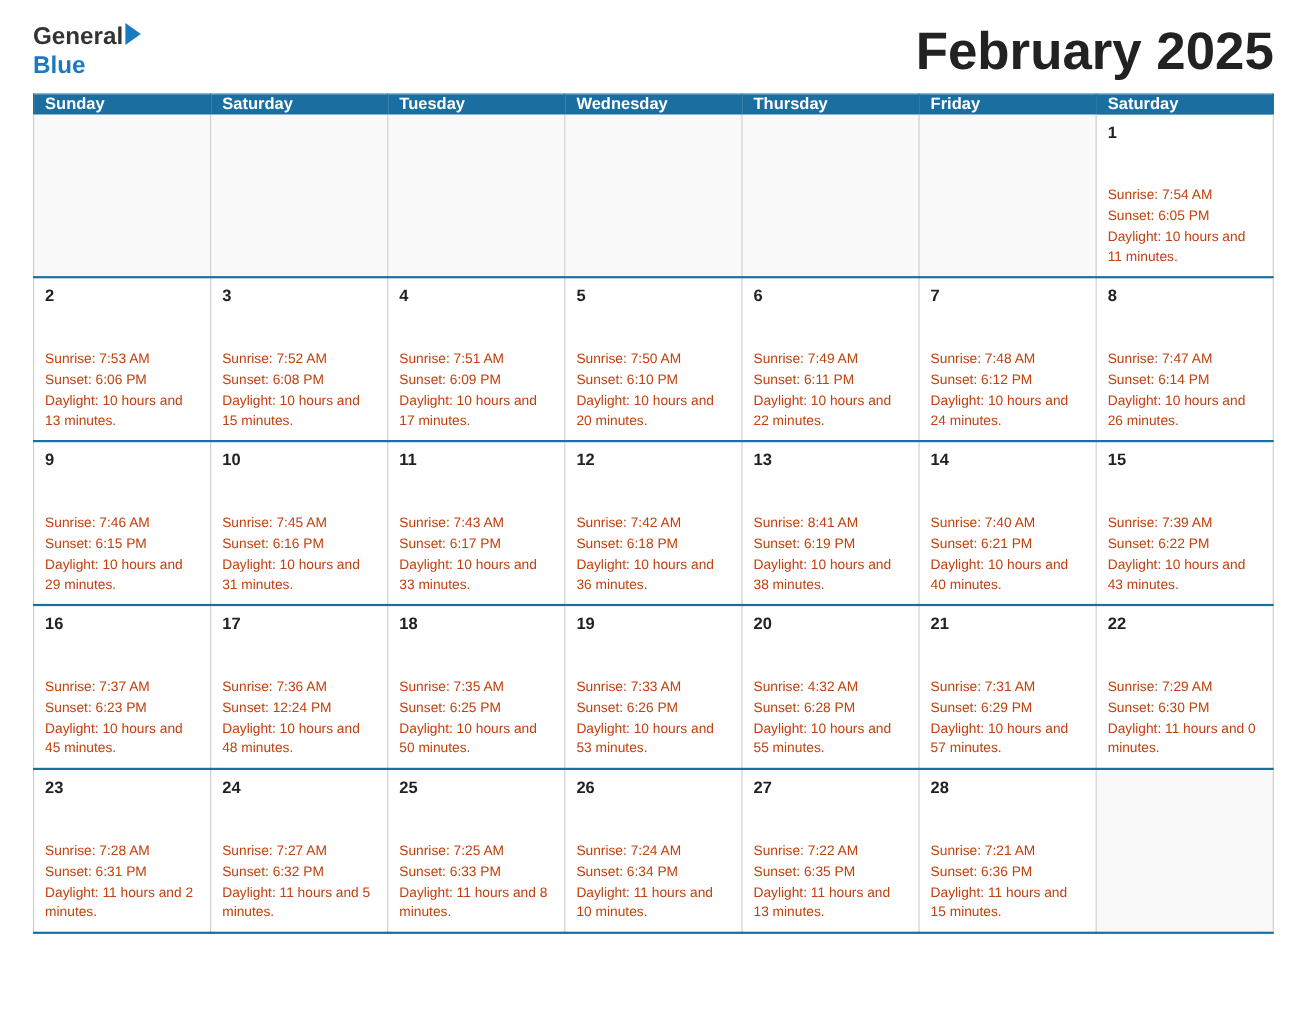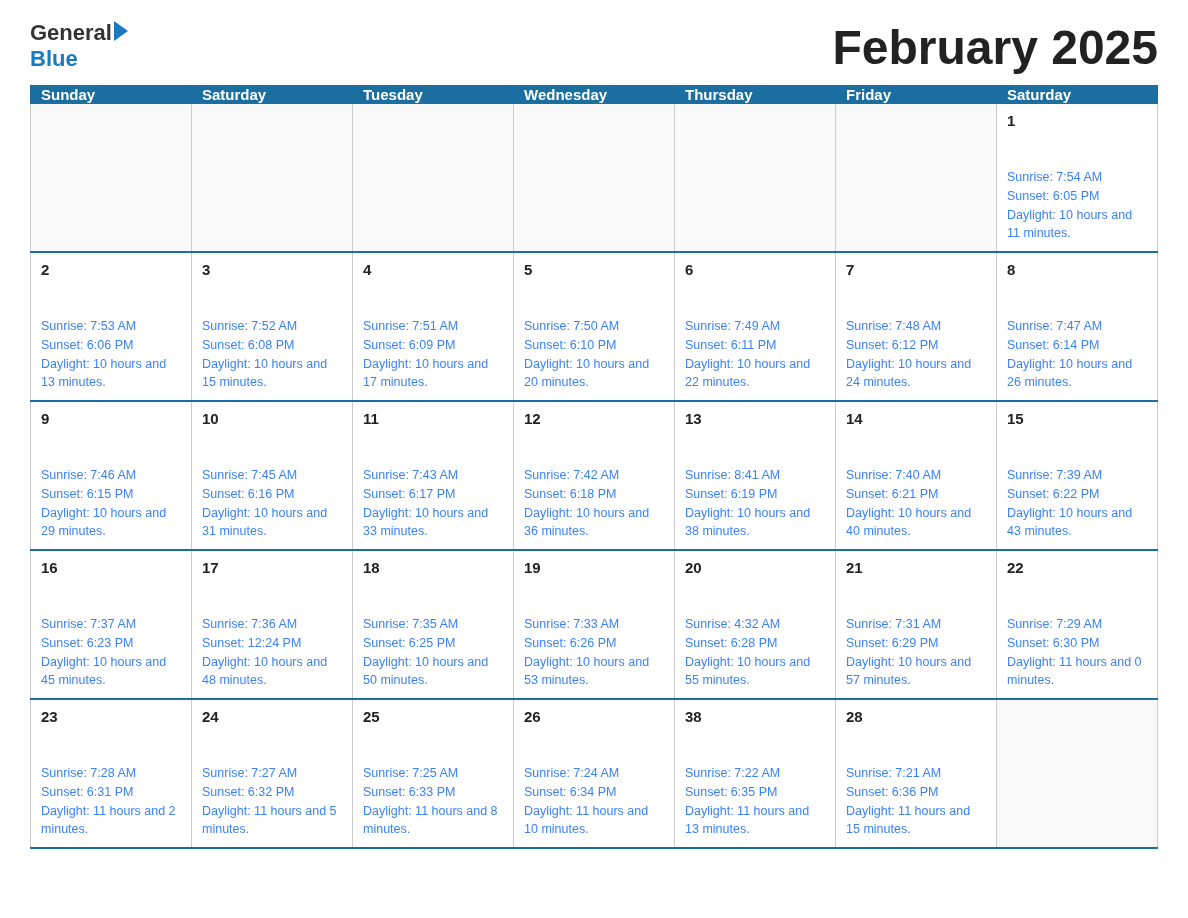--- a/index.html
+++ b/index.html
@@ -71,21 +71,21 @@
     }
     .calendar tbody tr td .day-num {
       font-size: 15px;
       font-weight: bold;
       color: #222;
       display: block;
       margin-bottom: 4px;
     }
     .calendar tbody tr td .day-info {
       font-size: 12.5px;
-      color: #3b82f6;
+      color: #c2410c;
       line-height: 1.5;
       margin-top: 39px;
     }
     .calendar tbody tr {
       border-bottom: 2px solid #1a6fa0;
     }
     .empty-cell {
       background: #f9f9f9;
     }
   </style>
@@ -285,21 +285,21 @@
 Sunset: 6:33 PM
 Daylight: 11 hours and 8 minutes.</div>
         </td>
         <td>
           <span class="day-num">26</span>
           <div class="day-info">Sunrise: 7:24 AM
 Sunset: 6:34 PM
 Daylight: 11 hours and 10 minutes.</div>
         </td>
         <td>
-          <span class="day-num">38</span>
+          <span class="day-num">27</span>
           <div class="day-info">Sunrise: 7:22 AM
 Sunset: 6:35 PM
 Daylight: 11 hours and 13 minutes.</div>
         </td>
         <td>
           <span class="day-num">28</span>
           <div class="day-info">Sunrise: 7:21 AM
 Sunset: 6:36 PM
 Daylight: 11 hours and 15 minutes.</div>
         </td>

